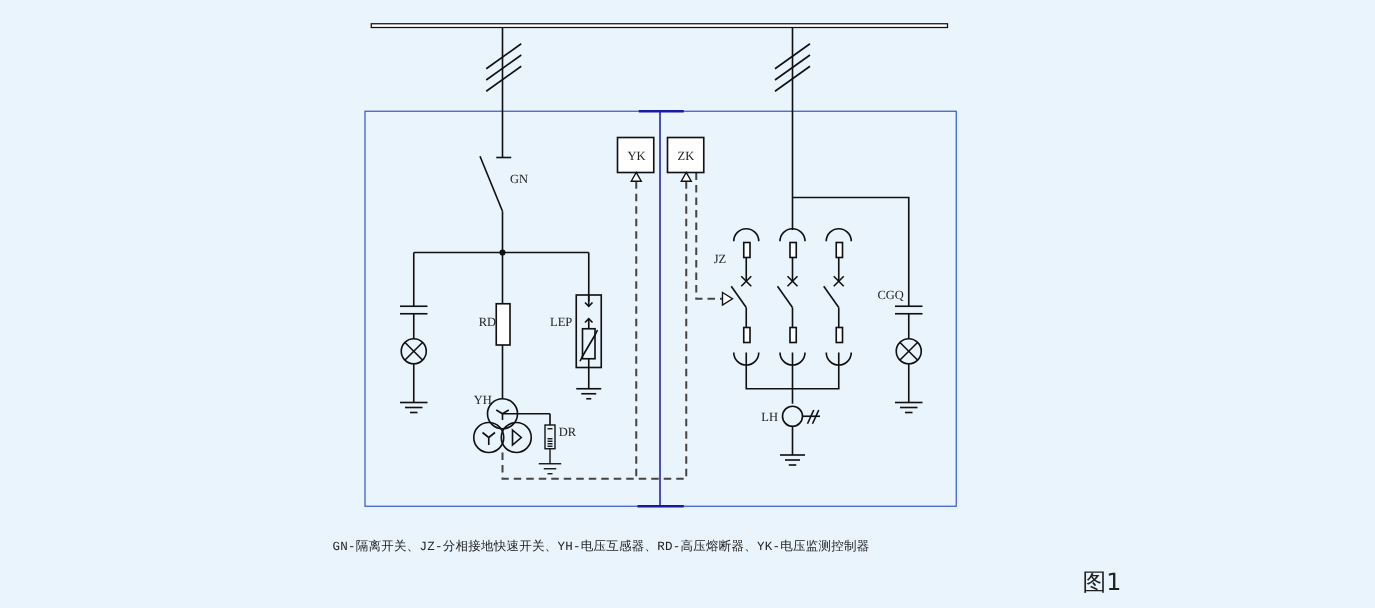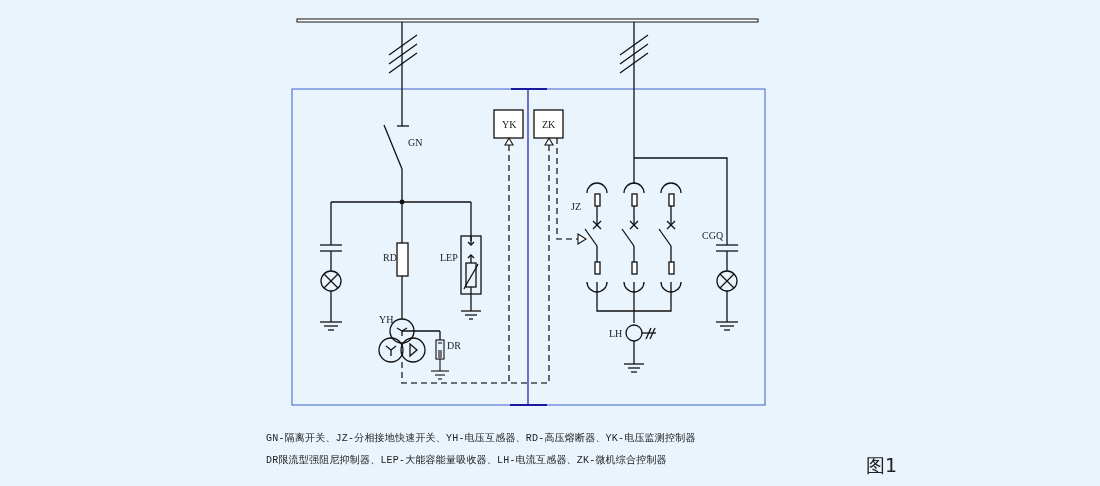--- a/index.html
+++ b/index.html
@@ -219,15 +219,14 @@
       <line x1="716" y1="322" x2="738" y2="322"></line>
       <line x1="720" y1="326" x2="734" y2="326"></line>
       <line x1="724" y1="330" x2="730" y2="330"></line>
     </g>
   </g>
   <text class="lbl" x="702" y="239">CGQ</text>
 </svg>
 
 <div class="legend">
   <div>GN-隔离开关、JZ-分相接地快速开关、YH-电压互感器、RD-高压熔断器、YK-电压监测控制器</div>
-  <div>DR限流型强阻尼抑制器、LEP-大能容能量吸收器、LH-电流互感器、ZK-微机综合控制器</div>
 </div>
 <div class="fig">图1</div>
 
 </body></html>

